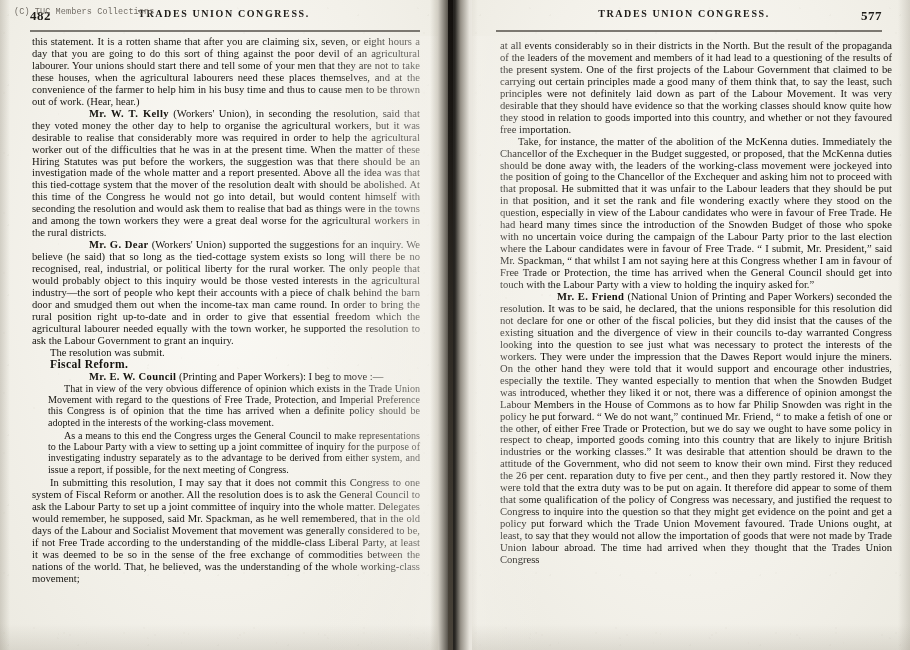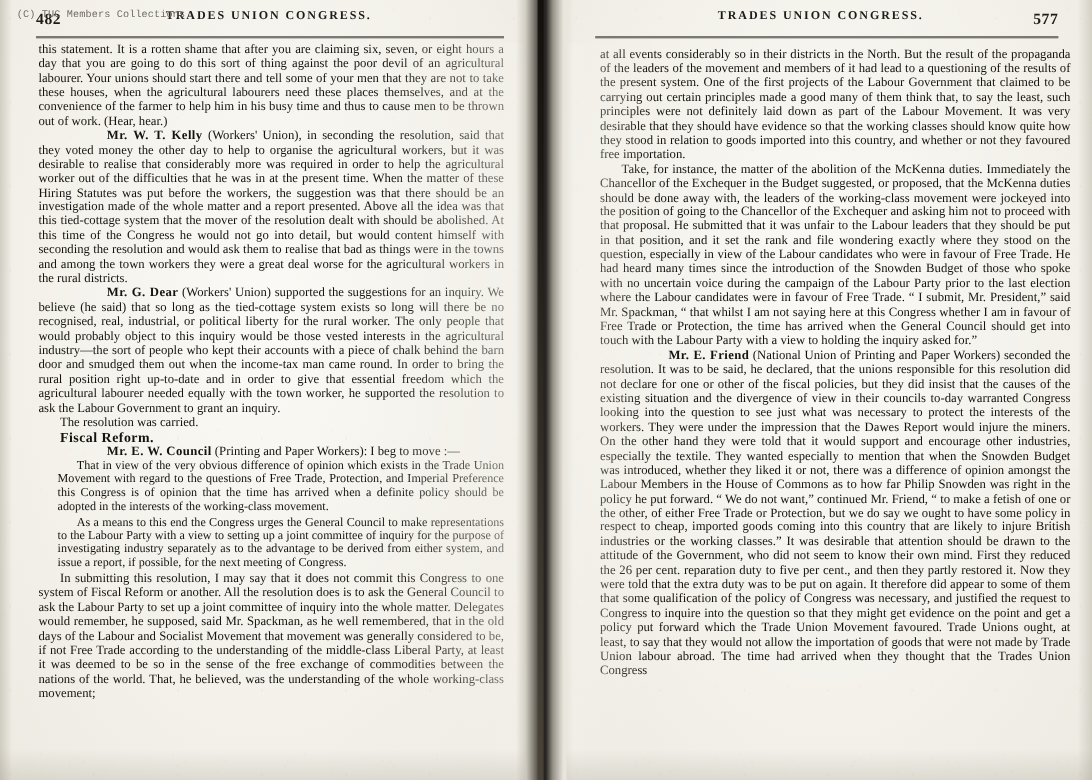--- a/index.html
+++ b/index.html
@@ -219,21 +219,21 @@
       <div class="folio">482</div>
       <div class="rh-title">TRADES UNION CONGRESS.</div>
     </div>
     <div class="rule"></div>
     <div class="watermark">(C) TUC Members Collections</div>
 
     <div class="col">
       <p class="noindent">this statement. It is a rotten shame that after you are claiming six, seven, or eight hours a day that you are going to do this sort of thing against the poor devil of an agricultural labourer. Your unions should start there and tell some of your men that they are not to take these houses, when the agricultural labourers need these places themselves, and at the convenience of the farmer to help him in his busy time and thus to cause men to be thrown out of work. (Hear, hear.)</p>
       <p><span class="speaker">Mr. W. T. Kelly</span><span> (Workers' Union), in seconding the resolution, said that they voted money the other day to help to organise the agricultural workers, but it was desirable to realise that considerably more was required in order to help the agricultural worker out of the difficulties that he was in at the present time. When the matter of these Hiring Statutes was put before the workers, the suggestion was that there should be an investigation made of the whole matter and a report presented. Above all the idea was that this tied-cottage system that the mover of the resolution dealt with should be abolished. At this time of the Congress he would not go into detail, but would content himself with seconding the resolution and would ask them to realise that bad as things were in the towns and among the town workers they were a great deal worse for the agricultural workers in the rural districts.</span></p>
       <p><span class="speaker">Mr. G. Dear</span><span> (Workers' Union) supported the suggestions for an inquiry. We believe (he said) that so long as the tied-cottage system exists so long will there be no recognised, real, industrial, or political liberty for the rural worker. The only people that would probably object to this inquiry would be those vested interests in the agricultural industry—the sort of people who kept their accounts with a piece of chalk behind the barn door and smudged them out when the income-tax man came round. In order to bring the rural position right up-to-date and in order to give that essential freedom which the agricultural labourer needed equally with the town worker, he supported the resolution to ask the Labour Government to grant an inquiry.</span></p>
-      <p>The resolution was carried.</p>
+      <p>The resolution was submit.</p>
 
       <p class="section-head">Fiscal Reform.</p>
 
       <p><span class="speaker">Mr. E. W. Council</span><span> (Printing and Paper Workers): I beg to move :—</span></p>
 
       <div class="resolution">
         <p>That in view of the very obvious difference of opinion which exists in the Trade Union Movement with regard to the questions of Free Trade, Protection, and Imperial Preference this Congress is of opinion that the time has arrived when a definite policy should be adopted in the interests of the working-class movement.</p>
         <p>As a means to this end the Congress urges the General Council to make representations to the Labour Party with a view to setting up a joint committee of inquiry for the purpose of investigating industry separately as to the advantage to be derived from either system, and issue a report, if possible, for the next meeting of Congress.</p>
       </div>
 

